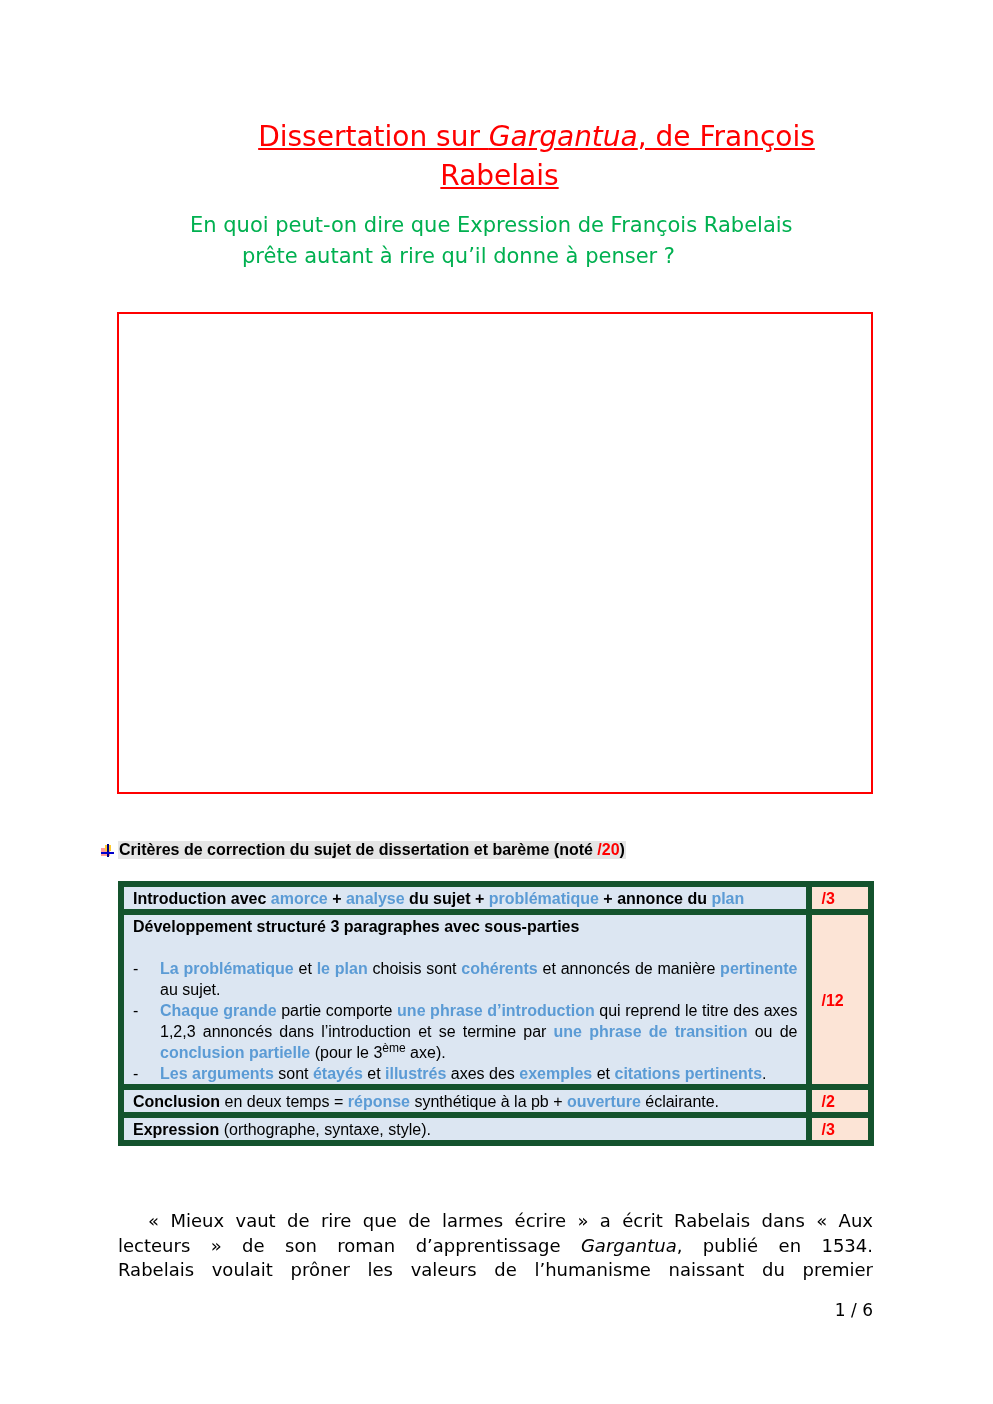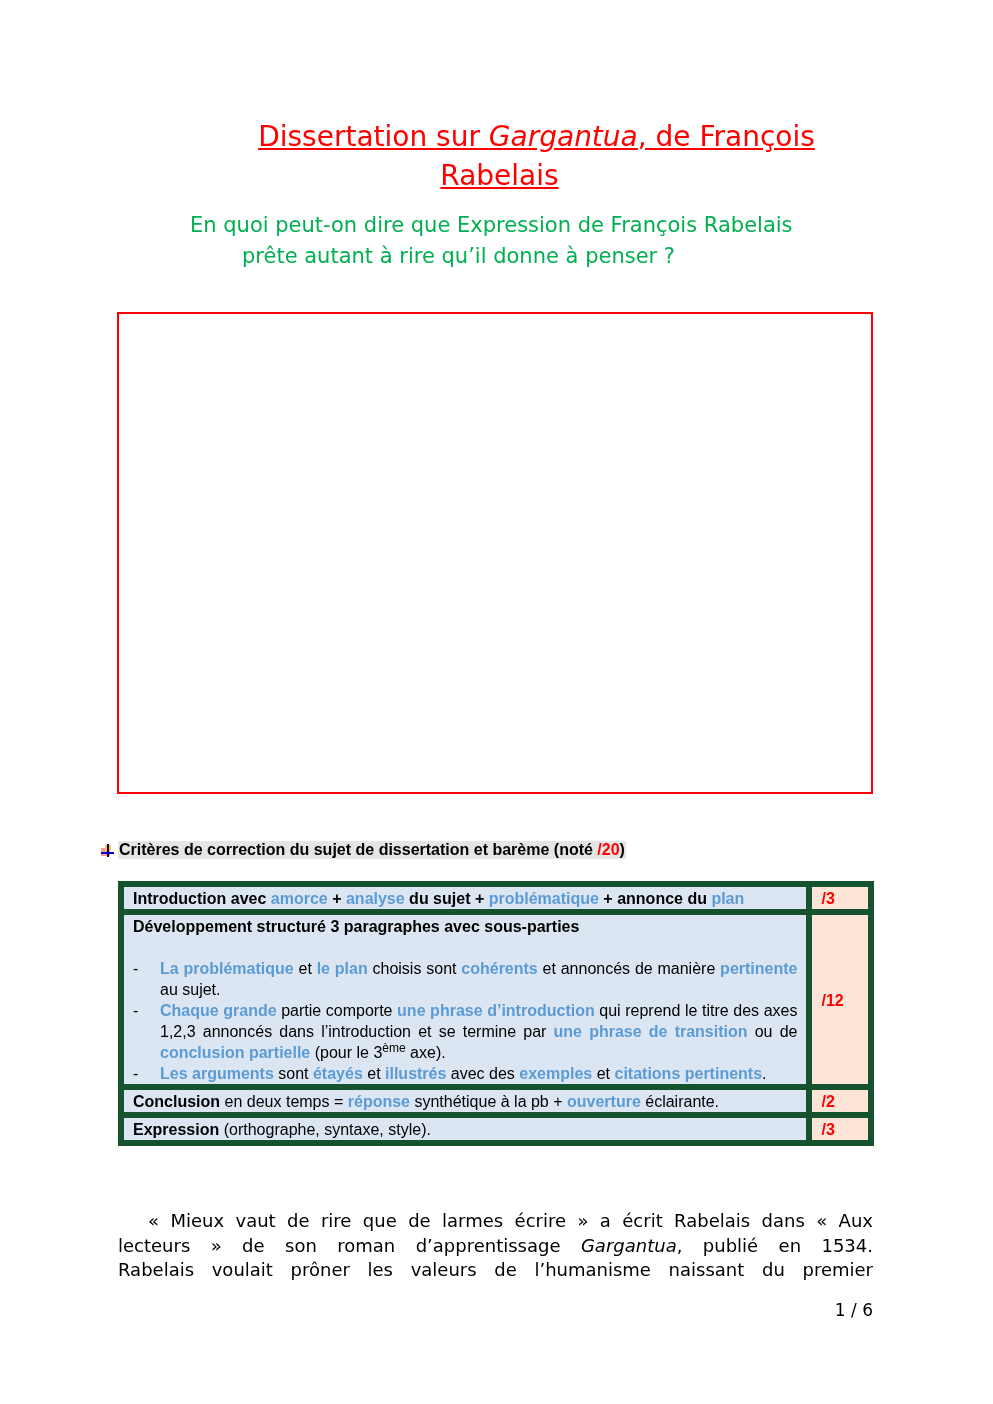--- a/index.html
+++ b/index.html
@@ -65,21 +65,21 @@
     </td>
     <td class="pts">/3</td>
   </tr>
   <tr>
     <td class="desc">
       <div class="b">Développement structuré 3 paragraphes avec sous-parties</div>
       <div class="gap"></div>
       <ul class="dash">
         <li><span class="kw">La problématique</span><span> et </span><span class="kw">le plan</span><span> choisis sont </span><span class="kw">cohérents</span><span> et annoncés de manière </span><span class="kw">pertinente</span><span> au sujet.</span></li>
         <li><span class="kw">Chaque grande</span><span> partie comporte </span><span class="kw">une phrase d’introduction</span><span> qui reprend le titre des axes 1,2,3 annoncés dans l’introduction et se termine par </span><span class="kw">une phrase de transition</span><span> ou de </span><span class="kw">conclusion partielle</span><span> (pour le 3</span><sup>ème</sup><span> axe).</span></li>
-        <li><span class="kw">Les arguments</span><span> sont </span><span class="kw">étayés</span><span> et </span><span class="kw">illustrés</span><span> avec des </span><span class="kw">exemples</span><span> et </span><span class="kw">citations pertinents</span><span>.</span></li>
+        <li><span class="kw">Les arguments</span><span> sont </span><span class="kw">étayés</span><span> et </span><span class="kw">illustrés</span><span> axes des </span><span class="kw">exemples</span><span> et </span><span class="kw">citations pertinents</span><span>.</span></li>
       </ul>
     </td>
     <td class="pts mid">/12</td>
   </tr>
   <tr>
     <td class="desc">
       <span class="b">Conclusion</span><span> en deux temps = </span><span class="kw">réponse</span><span> synthétique à la pb + </span><span class="kw">ouverture</span><span> éclairante.</span>
     </td>
     <td class="pts">/2</td>
   </tr>

